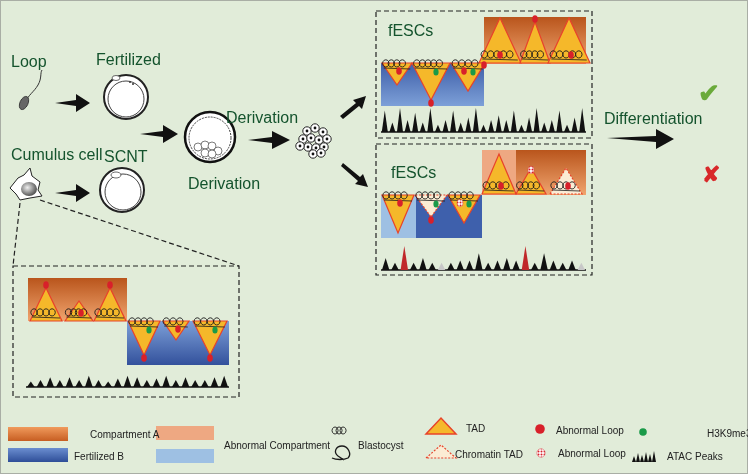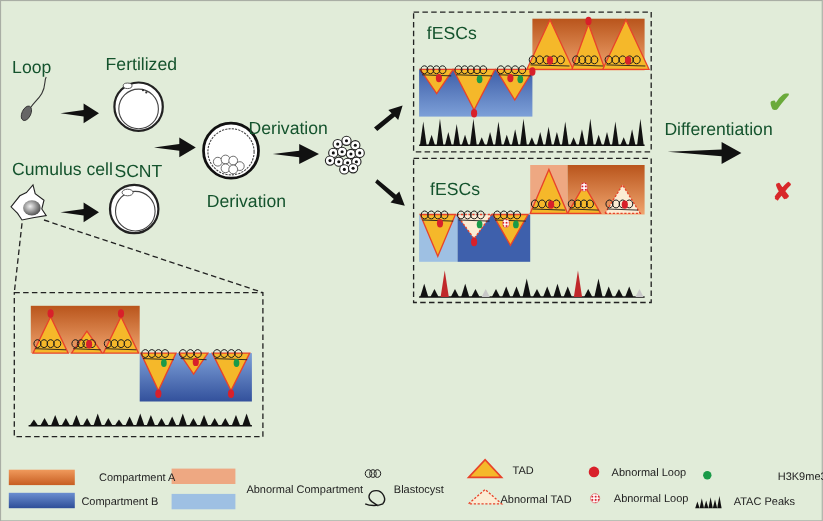--- a/index.html
+++ b/index.html
@@ -363,22 +363,22 @@
   <div class="lbl" style="left:104px;top:148px">SCNT</div>
   <div class="lbl" style="left:188px;top:175px">Derivation</div>
   <div class="lbl" style="left:226px;top:109px">Derivation</div>
   <div class="lbl" style="left:388px;top:22px">fESCs</div>
   <div class="lbl" style="left:391px;top:164px">fESCs</div>
   <div class="lbl" style="left:604px;top:110px">Differentiation</div>
   <div class="lbl" id="okMark" style="left: 698px; top: 78px; font-size: 26px; font-weight: bold; color: rgb(106, 170, 58);">✔</div>
   <div class="lbl" id="failMark" style="left: 702px; top: 162px; font-size: 22px; font-weight: bold; color: rgb(216, 40, 42);">✘</div>
 
   <div class="leg" style="left:90px;top:429px">Compartment A</div>
-  <div class="leg" style="left:74px;top:451px">Compartment B</div>
+  <div class="leg" style="left:74px;top:451px">Fertilized B</div>
   <div class="leg" style="left:224px;top:440px">Abnormal Compartment</div>
   <div class="leg" style="left:358px;top:440px">Blastocyst</div>
   <div class="leg" style="left:466px;top:423px">TAD</div>
-  <div class="leg" style="left:455px;top:449px">Abnormal TAD</div>
+  <div class="leg" style="left:455px;top:449px">Chromatin TAD</div>
   <div class="leg" style="left:556px;top:425px">Abnormal Loop</div>
   <div class="leg" style="left:558px;top:448px">Abnormal Loop</div>
   <div class="leg" style="left:707px;top:428px">H3K9me3</div>
   <div class="leg" style="left:667px;top:451px">ATAC Peaks</div>
 </div>
 
 </body></html>

